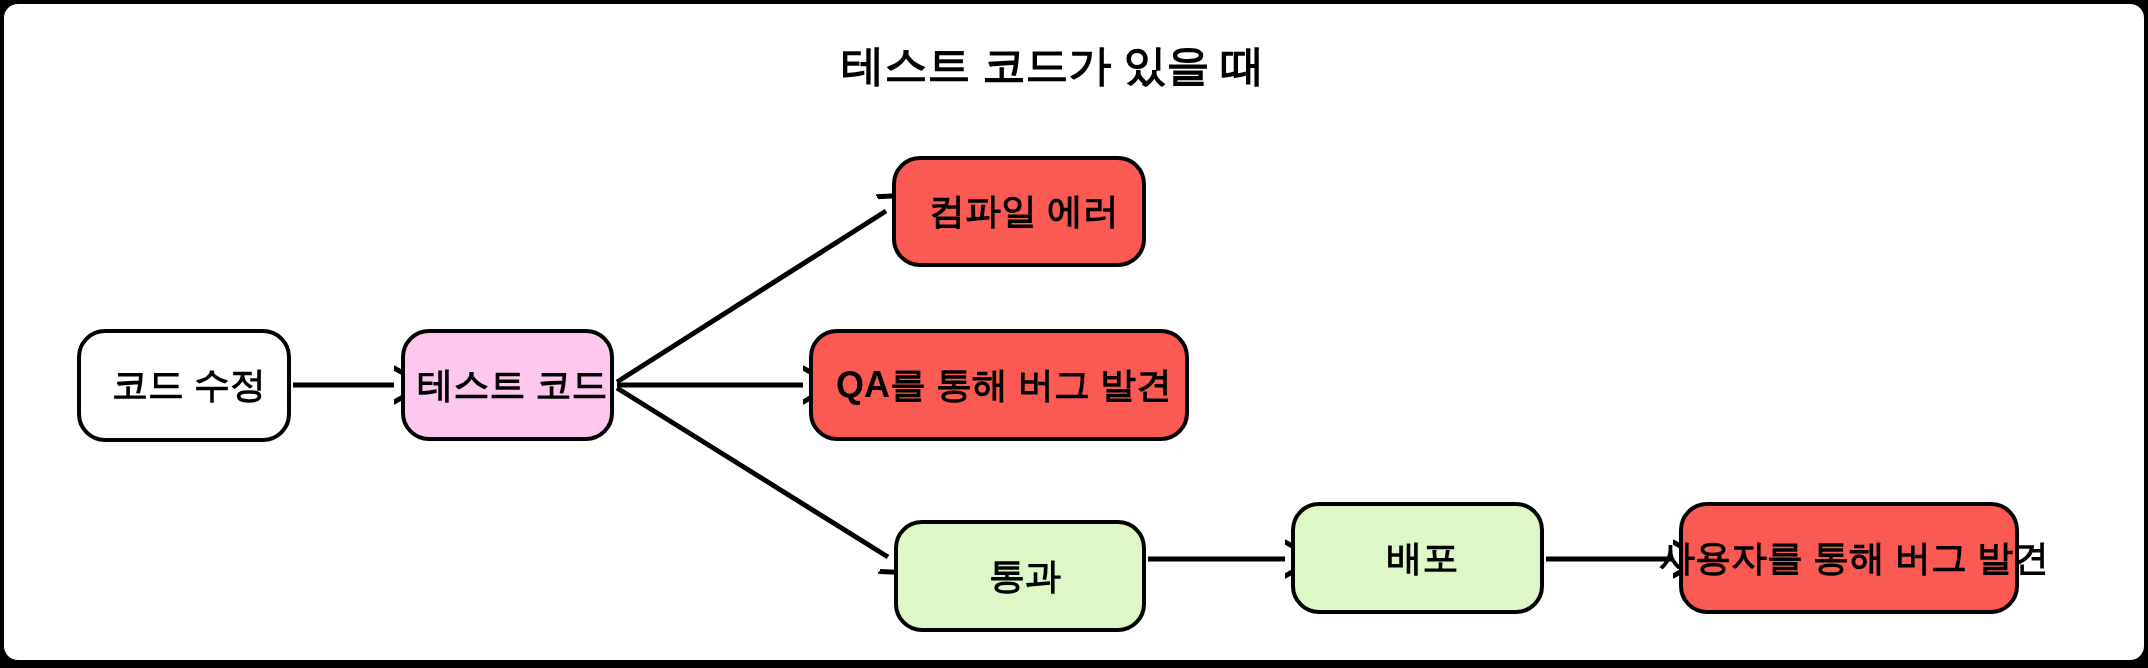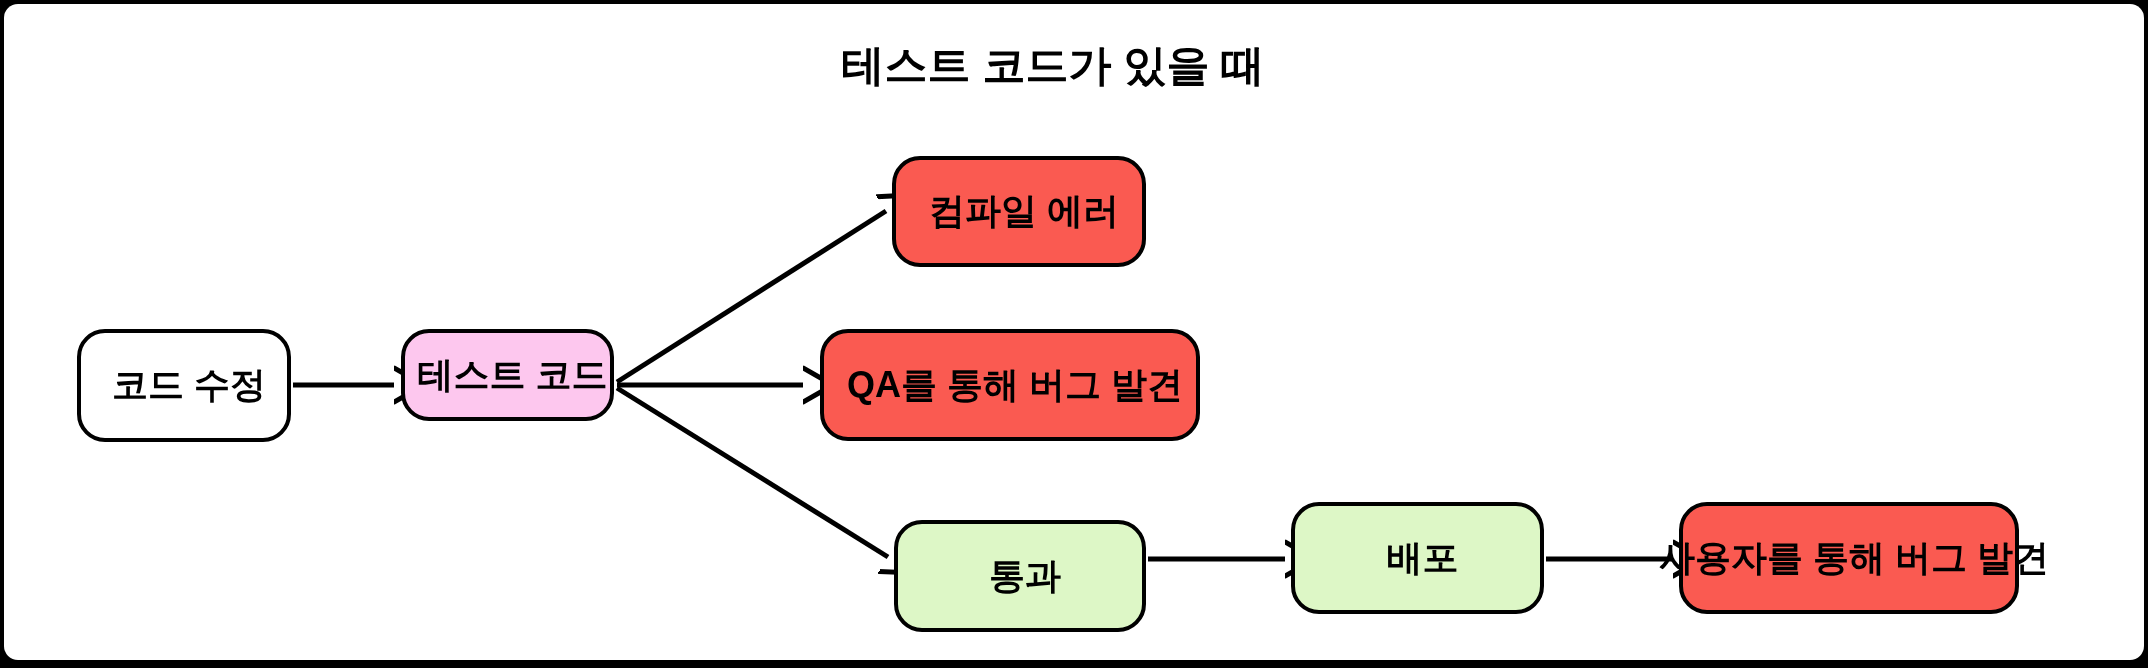--- a/index.html
+++ b/index.html
@@ -60,23 +60,23 @@
     white-space: nowrap;
     padding-left: 10px;
   }
   .node-white { background: #ffffff; }
   .node-pink  { background: #fdc7ee; }
   .node-red   { background: #fa5a51; }
   .node-green { background: #ddf7c6; }
 
   
   #n-code-edit     { left: 73px;   top: 325px; width: 214px; height: 113px; }
-  #n-test-code     { left: 397px;  top: 325px; width: 213px; height: 92px; }
+  #n-test-code     { left: 397px;  top: 325px; width: 213px; height: 112px; }
   #n-compile-error { left: 888px;  top: 152px; width: 254px; height: 111px; }
-  #n-qa-bug        { left: 805px;  top: 325px; width: 380px; height: 112px; margin-left: 11px; }
+  #n-qa-bug        { left: 805px;  top: 325px; width: 380px; height: 112px; }
   #n-pass          { left: 890px;  top: 516px; width: 252px; height: 112px; }
   #n-deploy        { left: 1287px; top: 498px; width: 253px; height: 112px; align-items: center; }
   #n-user-bug      { left: 1675px; top: 498px; width: 340px; height: 112px; align-items: center; }
 </style>
 </head>
 <body>
 
 <div class="stage">
   <div class="canvas">
 

